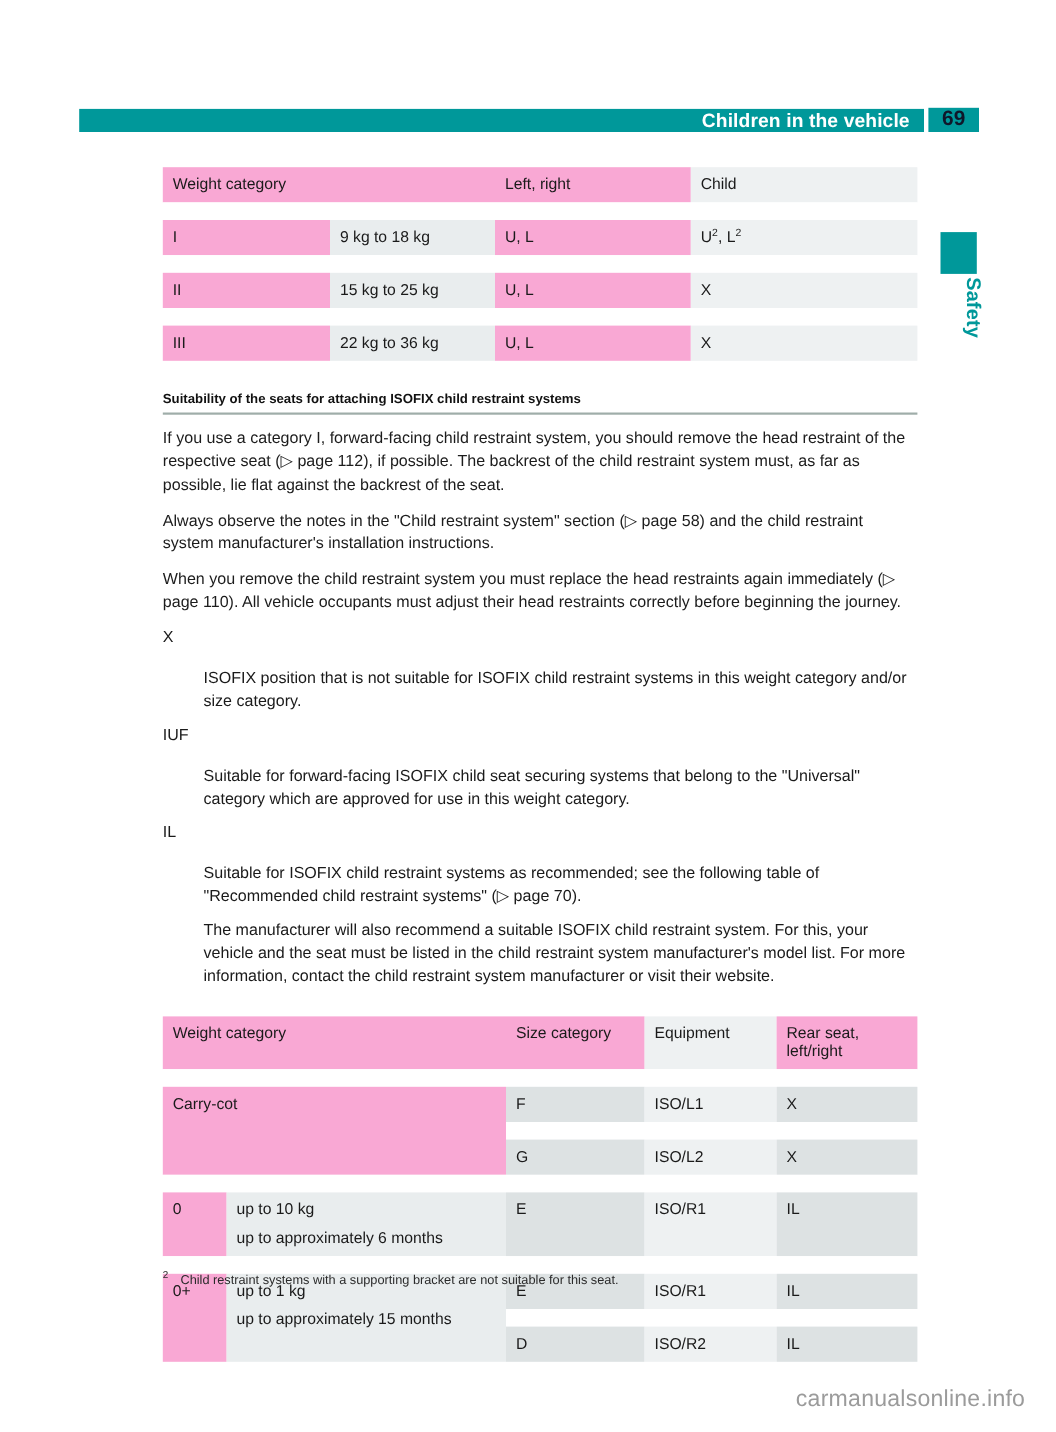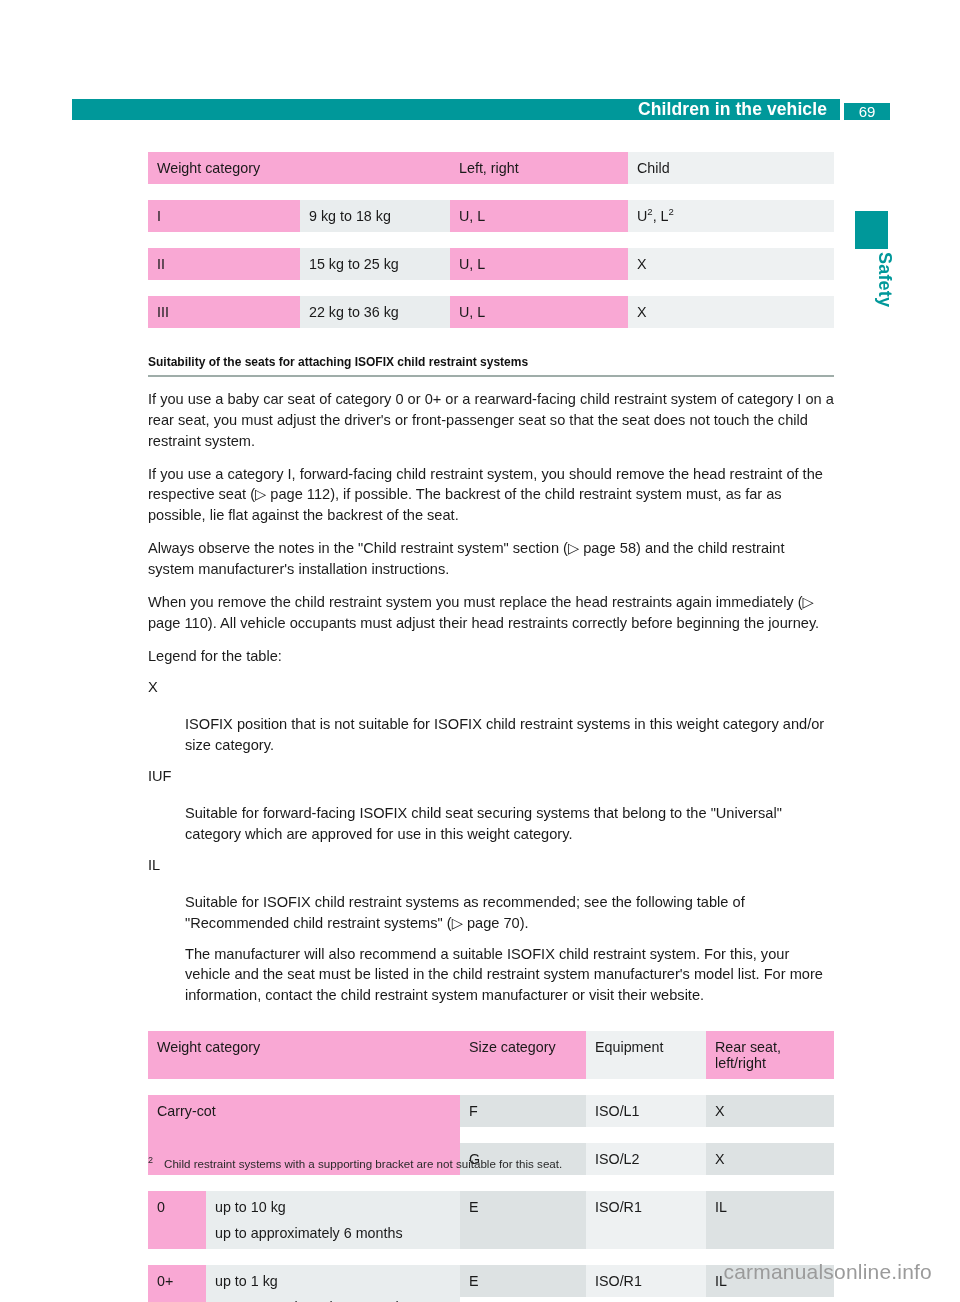--- a/index.html
+++ b/index.html
@@ -43,23 +43,23 @@
     flex: 0 0 4px;
   }
   .header-page-block {
     flex: 0 0 46px;
     background: #00989a;
     display: flex;
     align-items: center;
     justify-content: center;
   }
   .header-page-block span {
-    color: #ffffff;
-    font-size: 15px;
-    font-weight: normal;
+    color: #0f172a;
+    font-size: 19px;
+    font-weight: bold;
   }
 
   
   .margin-tab {
     position: absolute;
     left: 855px; top: 211px;
     width: 33px; height: 38px;
     background: #00989a;
   }
   .margin-label {
@@ -232,25 +232,23 @@
         <td class="sh-dark b">III</td>
         <td class="sh-light">22 kg to 36 kg</td>
         <td class="sh-dark">U, L</td>
         <td class="sh-pale">X</td>
       </tr>
     </tbody>
   </table>
 
   <div class="sec-heading">Suitability of the seats for attaching ISOFIX child restraint systems</div>
 
-  <p class="body-par">If you use a baby car seat of category 0 or 0+ or a rearward-facing child restraint system of category I on a rear seat, you must adjust the driver's or front-passenger seat so that the seat does not touch the child restraint system.</p>
   <p class="body-par">If you use a category I, forward-facing child restraint system, you should remove the head restraint of the respective seat (▷ page 112), if possible. The backrest of the child restraint system must, as far as possible, lie flat against the backrest of the seat.</p>
   <p class="body-par">Always observe the notes in the "Child restraint system" section (▷ page 58) and the child restraint system manufacturer's installation instructions.</p>
   <p class="body-par">When you remove the child restraint system you must replace the head restraints again immediately (▷ page 110). All vehicle occupants must adjust their head restraints correctly before beginning the journey.</p>
-  <p class="body-par">Legend for the table:</p>
 
   <div class="legend">
     <div class="legend-row">
       <div class="legend-key">X</div>
       <div class="legend-text">
         <p>ISOFIX position that is not suitable for ISOFIX child restraint systems in this weight category and/or size category.</p>
       </div>
     </div>
     <div class="legend-row">
       <div class="legend-key">IUF</div>

